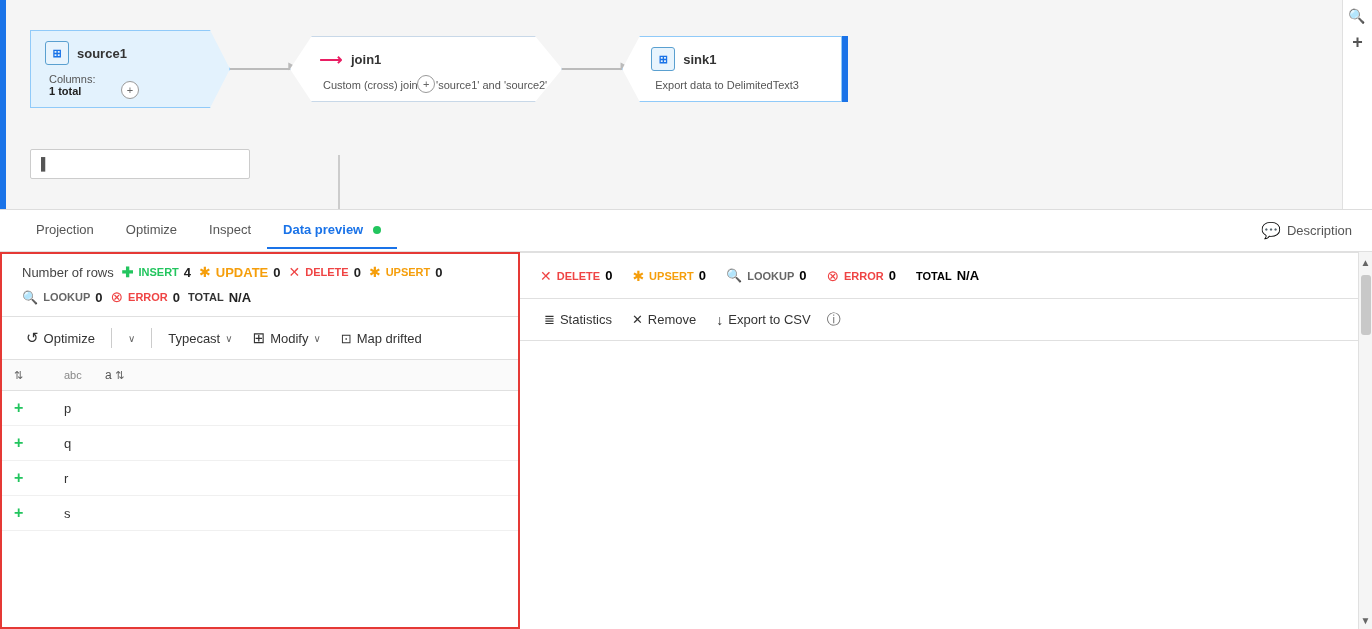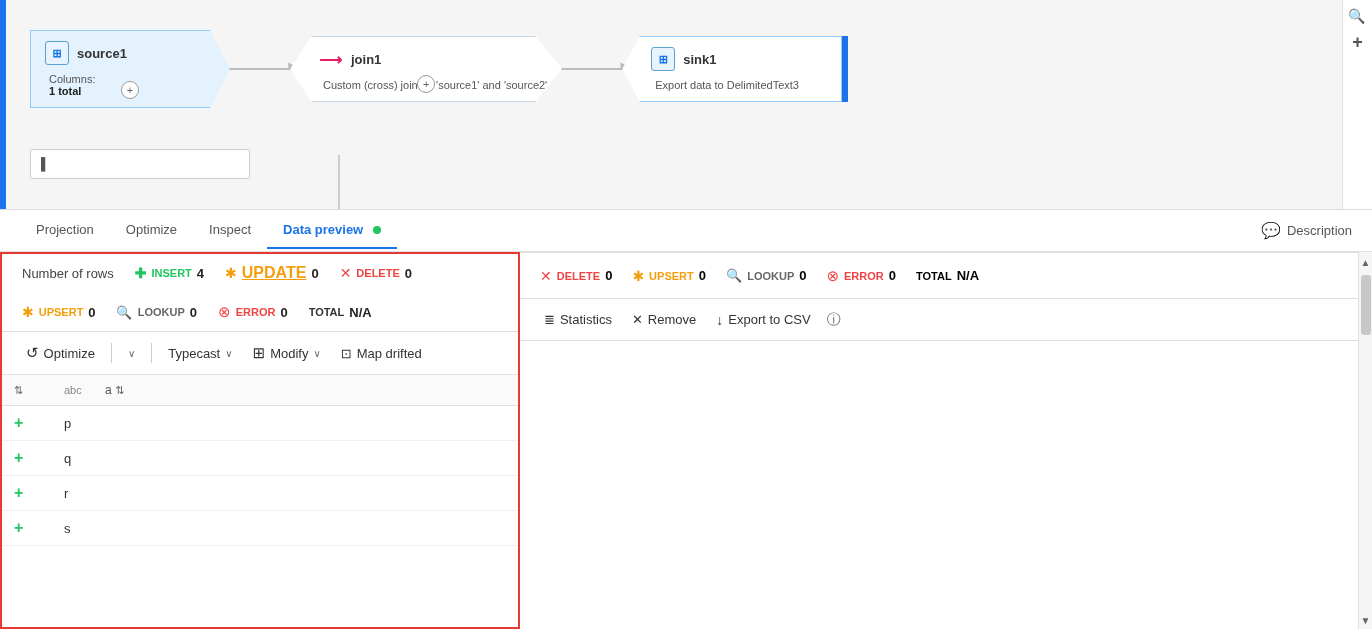--- a/index.html
+++ b/index.html
@@ -110,34 +110,34 @@
       overflow: hidden;
       position: relative;
     }
 
     
     .stats-row {
       display: flex;
       align-items: center;
       padding: 10px 20px;
       border-bottom: 1px solid #e0e0e0;
-      gap: 21px;
+      gap: 8px;
       font-size: 12px;
       background: #fff;
       flex-wrap: wrap;
     }
 
     .stat-item {
       display: flex;
       align-items: center;
       gap: 5px;
     }
 
     .stat-insert { color: #22c55e; font-weight: 700; font-size: 11px; }
-    .stat-update { color: #f59e0b; font-weight: 700; font-size: 16px; text-decoration: underline; }
+    .stat-update { color: #f59e0b; font-weight: 700; font-size: 13px; }
     .stat-delete { color: #ef4444; font-weight: 700; font-size: 11px; }
     .stat-upsert { color: #f59e0b; font-weight: 700; font-size: 11px; }
     .stat-lookup { color: #666; font-weight: 700; font-size: 11px; }
     .stat-error { color: #ef4444; font-weight: 700; font-size: 11px; }
     .stat-total { color: #333; font-weight: 700; font-size: 11px; }
 
     .stat-num { font-weight: 600; color: #222; font-size: 13px; }
 
     .plus-green { color: #22c55e; font-size: 14px; font-weight: bold; }
     .star-orange { color: #f59e0b; font-size: 14px; }

